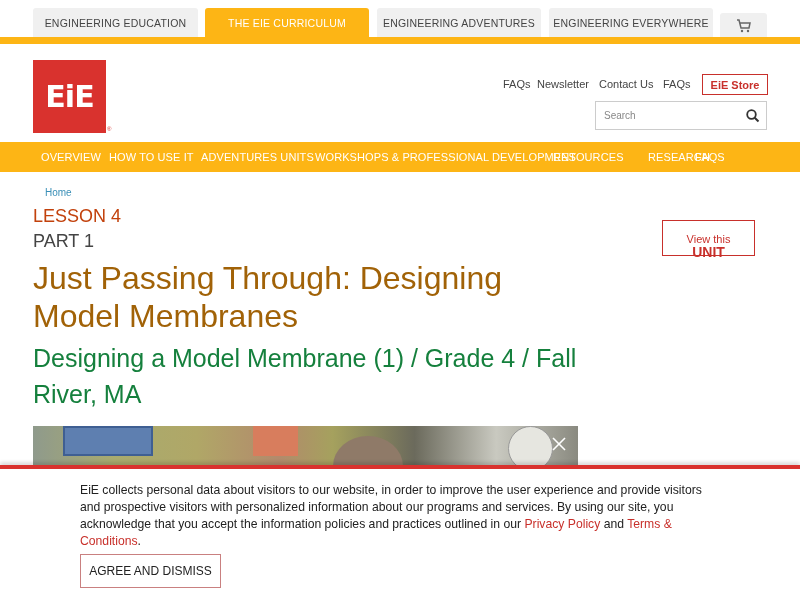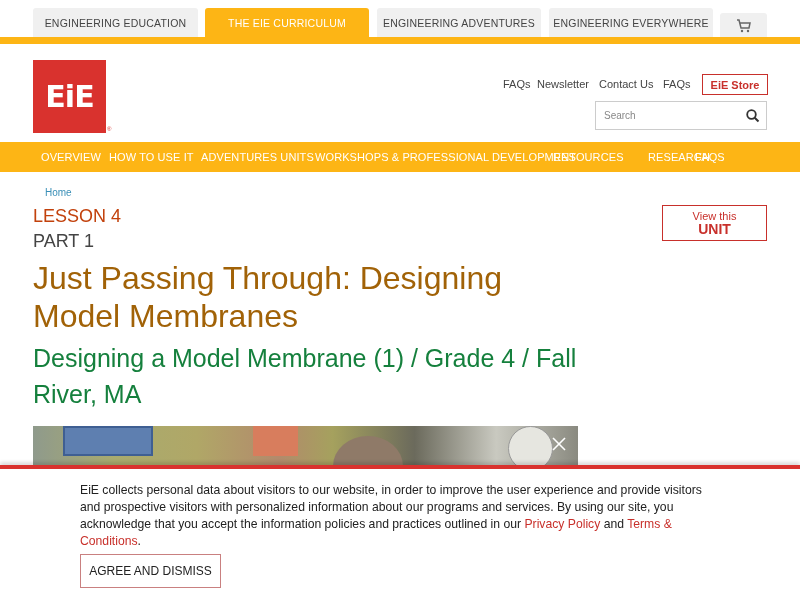--- a/index.html
+++ b/index.html
@@ -30,22 +30,22 @@
     .search-icon { position: absolute; right: 6px; top: 7px; }
 
     
     .main-nav { position: absolute; top: 142px; left: 0; width: 800px; height: 30px; background: #fdb515; }
     .nav-item { position: absolute; top: 9px; font-size: 11px; color: #fff; letter-spacing: 0.1px; white-space: nowrap; }
 
     
     .breadcrumb { position: absolute; top: 187px; left: 33px; font-size: 10px; color: #3a8fb7; padding-left: 12px; }
     .lesson { position: absolute; top: 204px; left: 33px; font-size: 18px; color: #c2410c; line-height: 24px; }
     .part { position: absolute; top: 229px; left: 33px; font-size: 18px; color: #444; line-height: 24px; }
-    .view-unit { position: absolute; top: 205px; left: 662px; width: 105px; height: 36px; border: 1px solid #c8302b;
-      color: #c8302b; text-align: center; line-height: 13px; padding-top: 4px; }
+    .view-unit { position: absolute; top: 220px; left: 662px; width: 93px; height: 36px; border: 1px solid #c8302b;
+      color: #c8302b; text-align: center; line-height: 13px; padding-top: 12px; }
     .view-unit .l1 { font-size: 11px; display: block; }
     .view-unit .l2 { font-size: 14px; font-weight: bold; display: block; }
 
     .title { position: absolute; top: 259px; left: 33px; width: 560px; font-size: 32px; color: #a16207; line-height: 38px; }
     .subtitle { position: absolute; top: 340px; left: 33px; width: 560px; font-size: 25px; color: #15803d; line-height: 36px; }
 
     
     .video { position: absolute; top: 426px; left: 33px; width: 545px; height: 42px; overflow: hidden;
       background: linear-gradient(90deg, #8f9a8c 0%, #a9ab6e 15%, #b0a767 30%, #b28a6c 45%, #a5a15e 55%, #6b6a5c 70%, #c9c9c0 85%, #8a8a80 100%); }
     .video .board { position: absolute; left: 30px; top: 0; width: 90px; height: 30px; background: #5e7fb0; border: 2px solid #3f5f92; }

